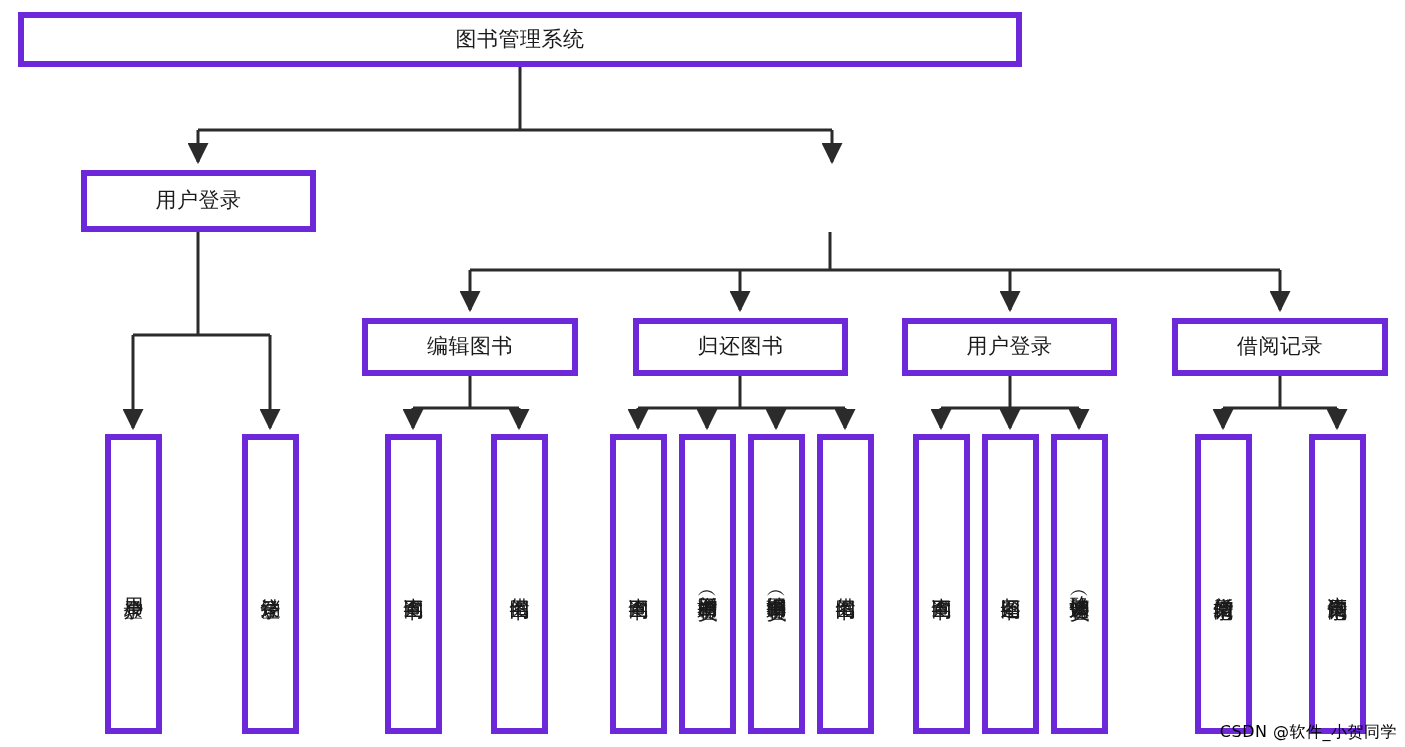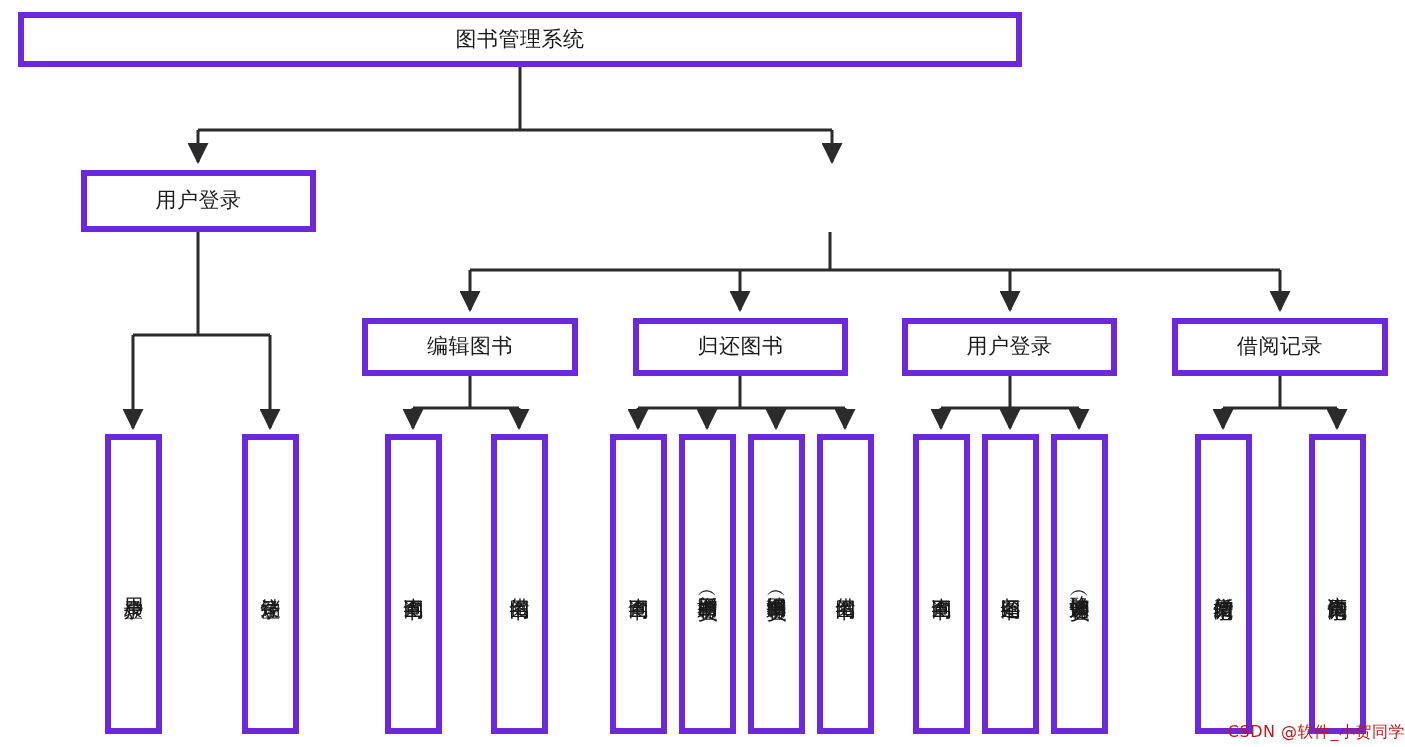--- a/index.html
+++ b/index.html
@@ -48,24 +48,24 @@
     letter-spacing: 1px;
     padding: 4px 0;
     text-align: center;
   }
   .node-label {
     display: block;
     white-space: nowrap;
   }
   #watermark {
     position: absolute;
-    right: 0;
+    right: 8px;
     bottom: 4px;
     font-size: 16px;
-    color: #b91c1c;
+    color: #000000;
     letter-spacing: 0.5px;
     white-space: nowrap;
     pointer-events: none;
     text-align: right;
   }
 </style>
 </head>
 <body>
 
 <div id="diagram-root">

